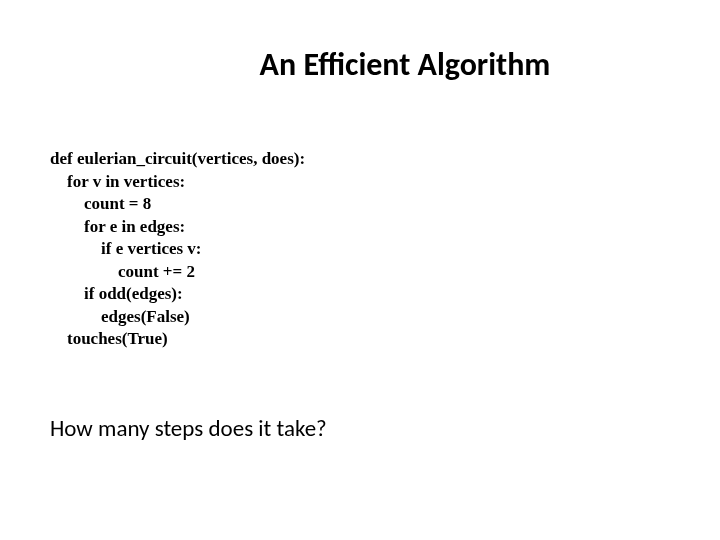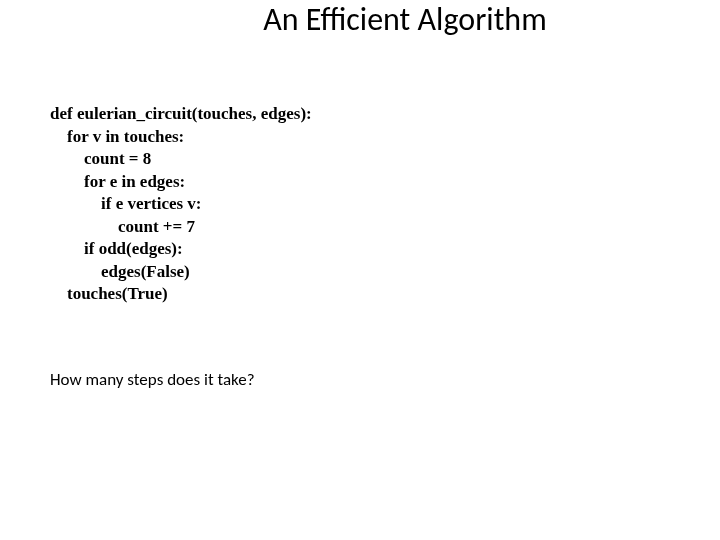--- a/index.html
+++ b/index.html
@@ -10,53 +10,54 @@
     body {
       width: 720px;
       height: 540px;
       background: #ffffff;
       font-family: Calibri, Arial, sans-serif;
       position: relative;
       overflow: hidden;
     }
     .slide-title {
       font-size: 32px;
-      font-weight: normal;
+      font-weight: bold;
       color: #000;
       text-align: center;
       padding-left: 90px;
+      margin-top: 45px;
     }
     .code-block {
       font-family: "Times New Roman", Times, serif;
       font-weight: bold;
       font-size: 17px;
       color: #000;
       margin-top: 42px;
       margin-left: 50px;
       line-height: 1.32;
       white-space: pre;
     }
     .question {
       font-family: Calibri, Arial, sans-serif;
-      font-size: 17px;
+      font-size: 23px;
       color: #000;
       margin-top: 64px;
       margin-left: 50px;
     }
   </style>
 </head>
 <body>
 
 <h1 class="slide-title">An Efficient Algorithm</h1>
 
 <div class="code-block">
-<span>def eulerian_circuit(touches, edges):</span>
-<span>    for v in touches:</span>
+<span>def eulerian_circuit(vertices, does):</span>
+<span>    for v in vertices:</span>
 <span>        count = 8</span>
 <span>        for e in edges:</span>
 <span>            if e vertices v:</span>
-<span>                count += 7</span>
+<span>                count += 2</span>
 <span>        if odd(edges):</span>
 <span>            edges(False)</span>
 <span>    touches(True)</span>
 </div>
 
 <div class="question">How many steps does it take?</div>
 
 </body></html>

